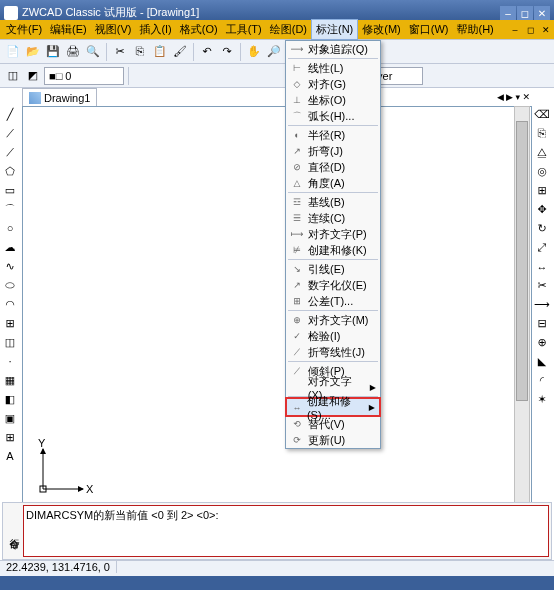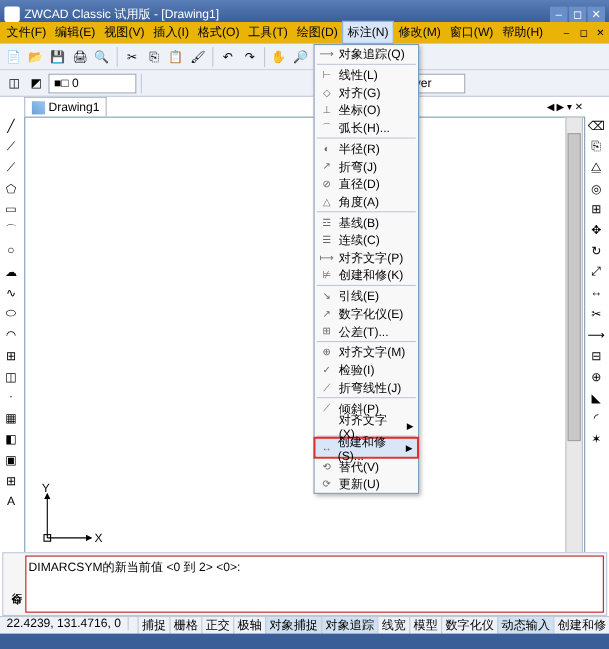--- a/index.html
+++ b/index.html
@@ -307,28 +307,15 @@
 
 <div class="cmdbar">
   <div class="lab">命令行</div>
   <div class="txt">
       <span>DIMARCSYM的新当前值 &lt;0 到 2&gt; &lt;0&gt;:</span>
     </div>
 </div>
 
 <div class="statusbar">
   <span class="coord">22.4239, 131.4716, 0</span>
-  <div class="btns" id="statusbtns">
-      <span>捕捉</span>
-      <span>栅格</span>
-      <span>正交</span>
-      <span>极轴</span>
-      <span class="on">对象捕捉</span>
-      <span class="on">对象追踪</span>
-      <span>线宽</span>
-      <span>模型</span>
-      <span>数字化仪</span>
-      <span class="on">动态输入</span>
-      <span>创建和修</span>
-    </div>
 </div>
 
 <div class="footer"></div>
 
 </body></html>

